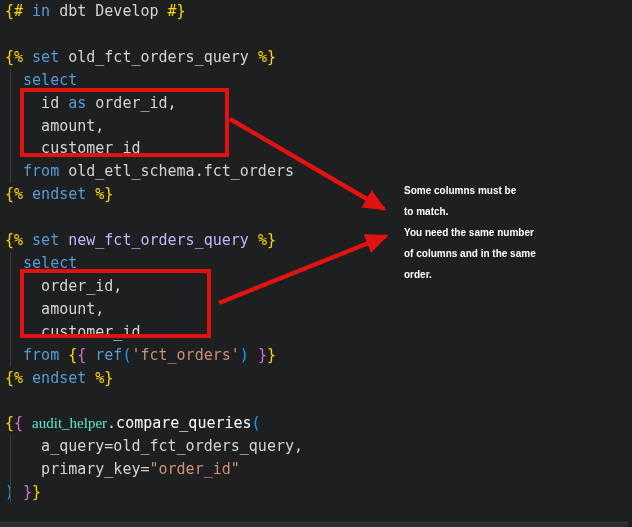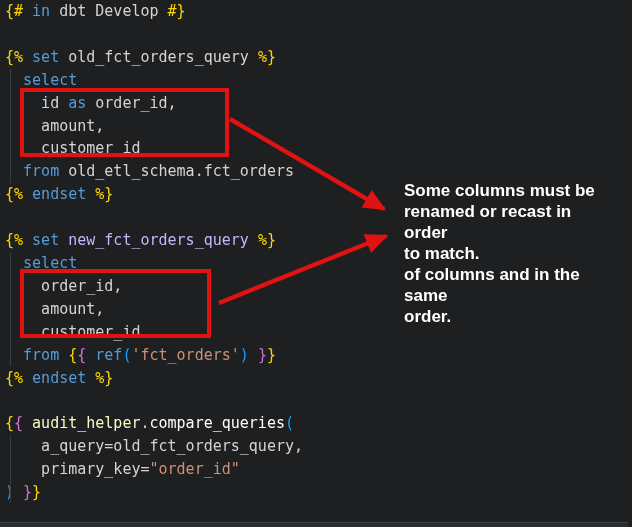--- a/index.html
+++ b/index.html
@@ -37,21 +37,21 @@
     border:4px solid var(--red);
   }
   .box-1{left:20px;top:88px;width:209px;height:69px;}
   .box-2{left:20px;top:269px;width:191px;height:69px;}
   .arrow-layer{position:absolute;inset:0;width:632px;height:527px;pointer-events:none;}
   .note{
     position:absolute;
     left:404px;top:180px;width:196px;
     font-family:"Liberation Sans", sans-serif;
     font-weight:700;
-    font-size:17px;
+    font-size:10px;
     line-height:21px;
     color:#ffffff;
   }
   .bottom-edge{
     position:absolute;
     left:0;right:0;bottom:0;height:5px;
     background:#2b2c2d;
     border-top:1px solid #3c3d3e;
   }
 </style>
@@ -72,21 +72,21 @@
       <div class="line"><span style="color: rgb(255, 215, 0);">{% </span><span style="color: rgb(86, 156, 214);">endset</span><span style="color: rgb(212, 212, 212);"> </span><span style="color: rgb(255, 215, 0);">%}</span></div>
       <div class="line"></div>
       <div class="line"><span style="color: rgb(255, 215, 0);">{% </span><span style="color: rgb(86, 156, 214);">set</span><span style="color: #c4b5fd;"> new_fct_orders_query </span><span style="color: rgb(255, 215, 0);">%}</span></div>
       <div class="line"><span style="color: rgb(212, 212, 212);">  </span><span style="color: rgb(86, 156, 214);">select</span></div>
       <div class="line"><span style="color: rgb(212, 212, 212);">    order_id,</span></div>
       <div class="line"><span style="color: rgb(212, 212, 212);">    amount,</span></div>
       <div class="line"><span style="color: rgb(212, 212, 212);">    customer_id</span></div>
       <div class="line"><span style="color: rgb(212, 212, 212);">  </span><span style="color: rgb(86, 156, 214);">from</span><span style="color: rgb(212, 212, 212);"> </span><span style="color: rgb(255, 215, 0);">{</span><span style="color: rgb(214, 112, 214);">{</span><span style="color: rgb(212, 212, 212);"> </span><span style="color: rgb(86, 156, 214);">ref</span><span style="color: rgb(23, 159, 255);">(</span><span style="color: rgb(206, 145, 120);">'fct_orders'</span><span style="color: rgb(23, 159, 255);">)</span><span style="color: rgb(212, 212, 212);"> </span><span style="color: rgb(214, 112, 214);">}</span><span style="color: rgb(255, 215, 0);">}</span></div>
       <div class="line"><span style="color: rgb(255, 215, 0);">{% </span><span style="color: rgb(86, 156, 214);">endset</span><span style="color: rgb(212, 212, 212);"> </span><span style="color: rgb(255, 215, 0);">%}</span></div>
       <div class="line"></div>
-      <div class="line"><span style="color: rgb(255, 215, 0);">{</span><span style="color: rgb(214, 112, 214);">{</span><span style="color: rgb(212, 212, 212);"> </span><span style="color: #fef9c3;">audit_helper</span><span style="color: rgb(212, 212, 212);">.</span><span style="color: #ffffff;">compare_queries</span><span style="color: rgb(23, 159, 255);">(</span></div>
+      <div class="line"><span style="color: rgb(255, 215, 0);">{</span><span style="color: rgb(214, 112, 214);">{</span><span style="color: rgb(212, 212, 212);"> </span><span style="color: #5eead4; font-family: Liberation Serif, serif;">audit_helper</span><span style="color: rgb(212, 212, 212);">.</span><span style="color: #ffffff;">compare_queries</span><span style="color: rgb(23, 159, 255);">(</span></div>
       <div class="line"><span style="color: rgb(212, 212, 212);">    a_query=old_fct_orders_query,</span></div>
       <div class="line"><span style="color: rgb(212, 212, 212); text-align: right;">    primary_key=</span><span style="color: rgb(206, 145, 120);">"order_id"</span></div>
       <div class="line"><span style="color: rgb(23, 159, 255);">)</span><span style="color: rgb(212, 212, 212);"> </span><span style="color: rgb(214, 112, 214);">}</span><span style="color: rgb(255, 215, 0);">}</span></div>
     </div>
 
   <div class="indent-guide guide-1"></div>
   <div class="indent-guide guide-2"></div>
   <div class="indent-guide guide-3"></div>
 
   <div class="red-box box-1"></div>
@@ -97,20 +97,20 @@
       <marker id="arrowhead" markerUnits="strokeWidth" markerWidth="5.4" markerHeight="4.6" refX="4.6" refY="2.3" orient="auto">
         <path d="M0,0 L5.2,2.3 L0,4.6 Z" class="ah" fill="#e01212"></path>
       </marker>
     </defs>
     <line class="arrow-line" x1="230" y1="119" x2="384" y2="209" stroke-width="4.4" marker-end="url(#arrowhead)" stroke="#e01212"></line>
     <line class="arrow-line" x1="219" y1="303" x2="386" y2="236" stroke-width="4.4" marker-end="url(#arrowhead)" stroke="#e01212"></line>
   </svg>
 
   <div class="note">
     <div>Some columns must be</div>
-    <div>renamed or recast in order</div>
     <div>to match.</div>
+    <div>You need the same number</div>
     <div>of columns and in the same</div>
     <div>order.</div>
   </div>
 
   <div class="bottom-edge"></div>
 </div>
 
 </body></html>

